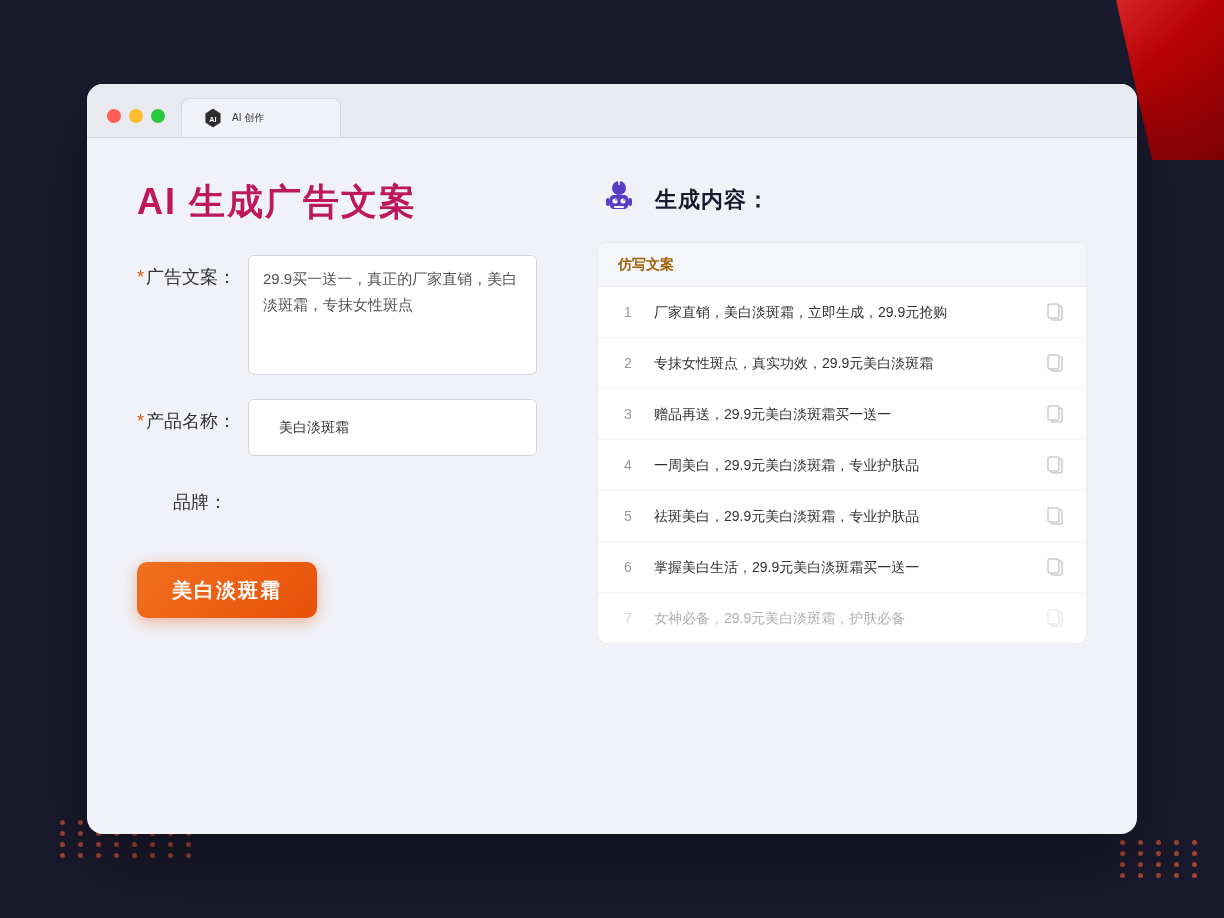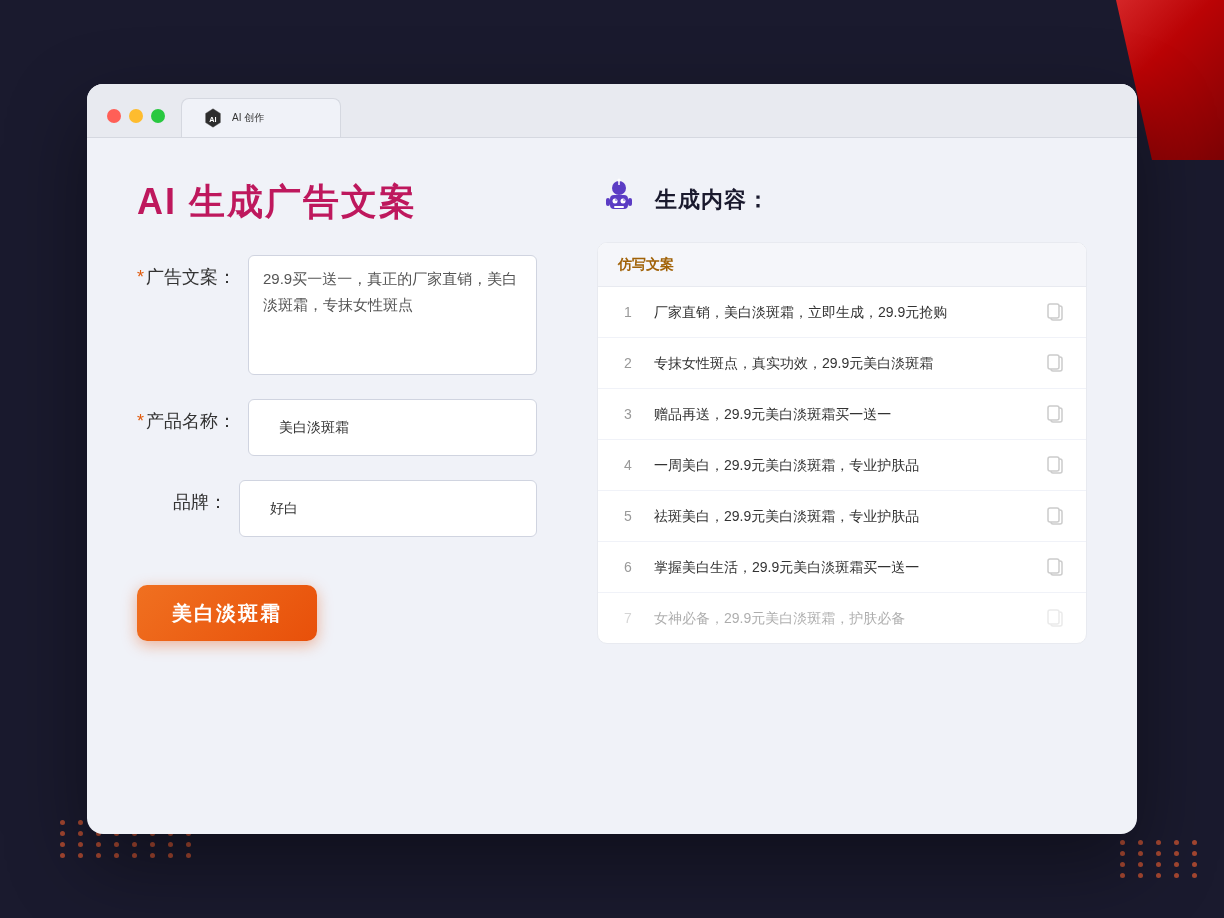--- a/index.html
+++ b/index.html
@@ -405,21 +405,20 @@
 
         <div class="form-row">
           <label class="form-label">
             <span class="required-star">*</span><span>产品名称：</span>
           </label>
           <input class="form-input" type="text" value="美白淡斑霜" style="">
         </div>
 
         <div class="form-row">
           <label class="form-label">品牌：</label>
-          <input class="form-input" type="text" value="好白" style="">
         </div>
 
       </div>
 
       <button class="generate-btn">美白淡斑霜</button>
     </div>
 
     <div class="right-panel">
 
       <div class="result-header">

